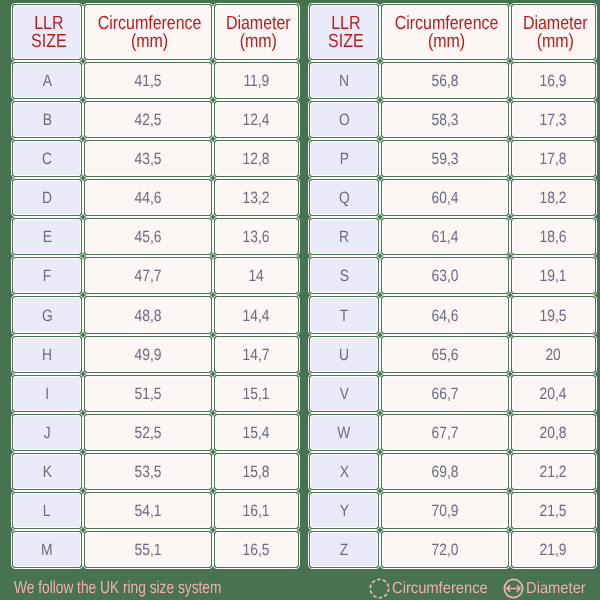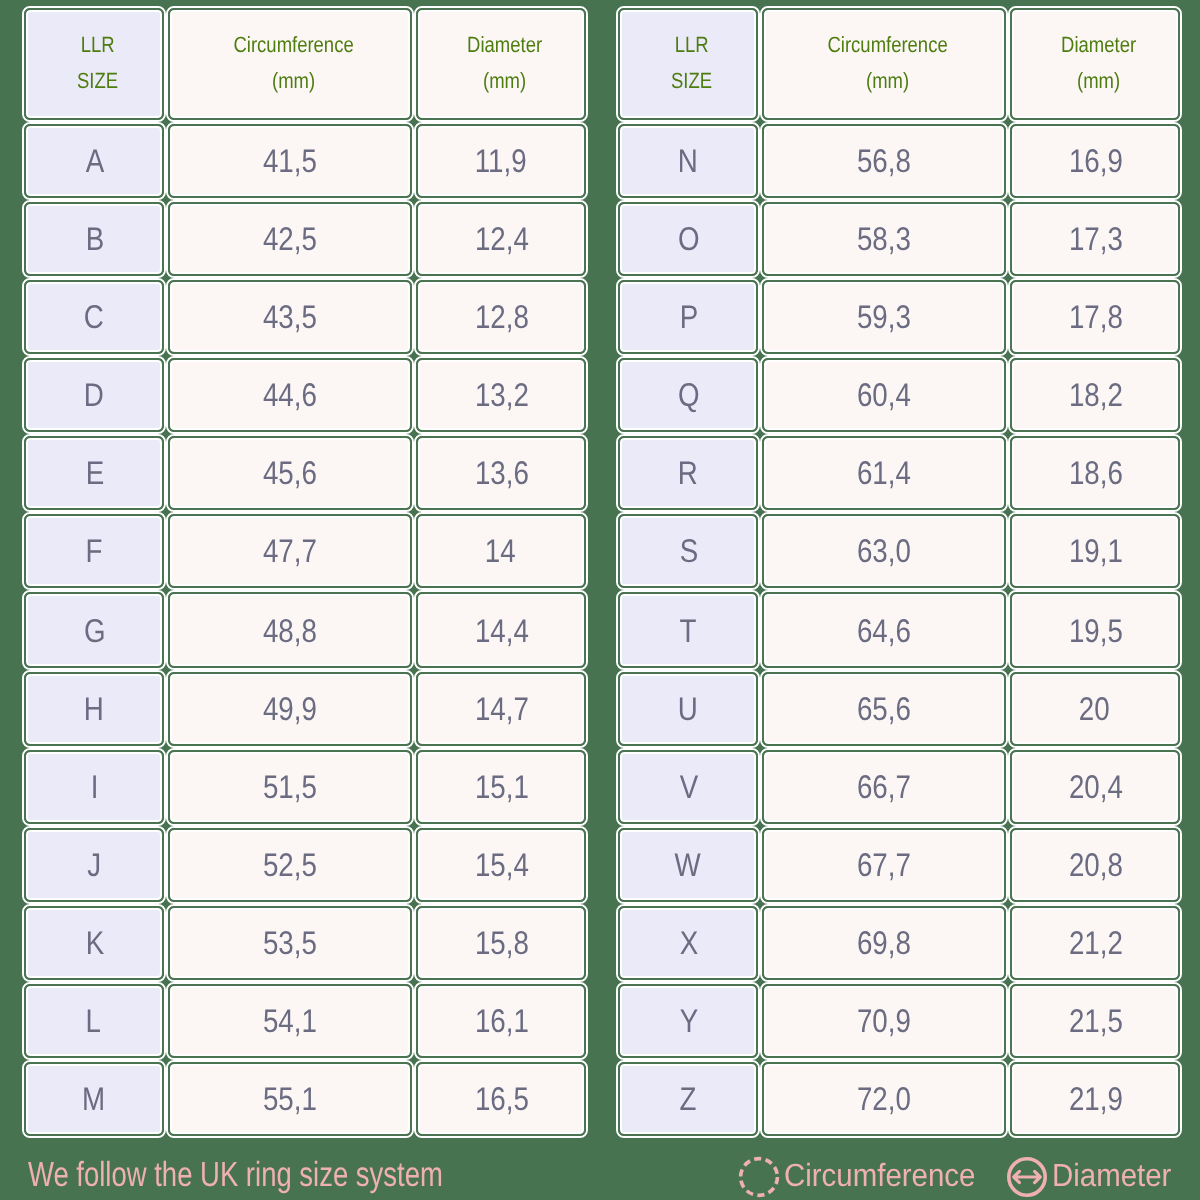--- a/index.html
+++ b/index.html
@@ -10,21 +10,21 @@
   table{border-collapse:separate;border-spacing:6px;table-layout:fixed;}
   td{padding:0;text-align:center;vertical-align:middle;border:0;border-radius:1px;position:relative;
      box-shadow:0 0 0 1px #ffffff;}
   td::before{content:"";position:absolute;left:-3px;top:-3px;right:-3px;bottom:-3px;
      border:1px solid #ffffff;border-radius:4px;pointer-events:none;}
   td::after{content:"";position:absolute;left:-2px;top:-2px;right:-2px;bottom:-2px;
      border:1px solid #4a7452;border-radius:3px;pointer-events:none;}
   .c-size{width:66px;background:#EBEAF9;}
   .c-circ{width:118px;background:#FCF7F5;}
   .c-diam{width:81px;background:#FCF7F5;}
-  thead td{height:52px;color:#4d7c0f;font-size:11px;}
+  thead td{height:52px;color:#b91c1c;font-size:19px;}
   thead .l1,thead .l2{display:block;line-height:17.6px;transform:translate(1.8px,0.9px) scaleX(0.84);}
   tbody td{height:33.08px;color:#6B6B82;font-size:16.4px;}
   tbody td span{display:inline-block;transform:translateY(1.2px) scaleX(0.845);line-height:1;}
   .footer{position:absolute;left:0;top:570px;width:600px;height:30px;filter:blur(0px);}
   .note{position:absolute;left:13.8px;top:9.3px;color:#EFB0B0;font-size:17.4px;line-height:1;
         transform:scaleX(0.79);transform-origin:left top;white-space:nowrap;}
   .legend{position:absolute;left:369px;top:8px;display:flex;align-items:center;}
   .leg{display:flex;align-items:center;color:#EFB0B0;font-size:16px;line-height:1;}
   .leg .lbl{display:inline-block;transform:scaleX(0.92);transform-origin:left center;white-space:nowrap;}
   .leg svg{display:block;}

